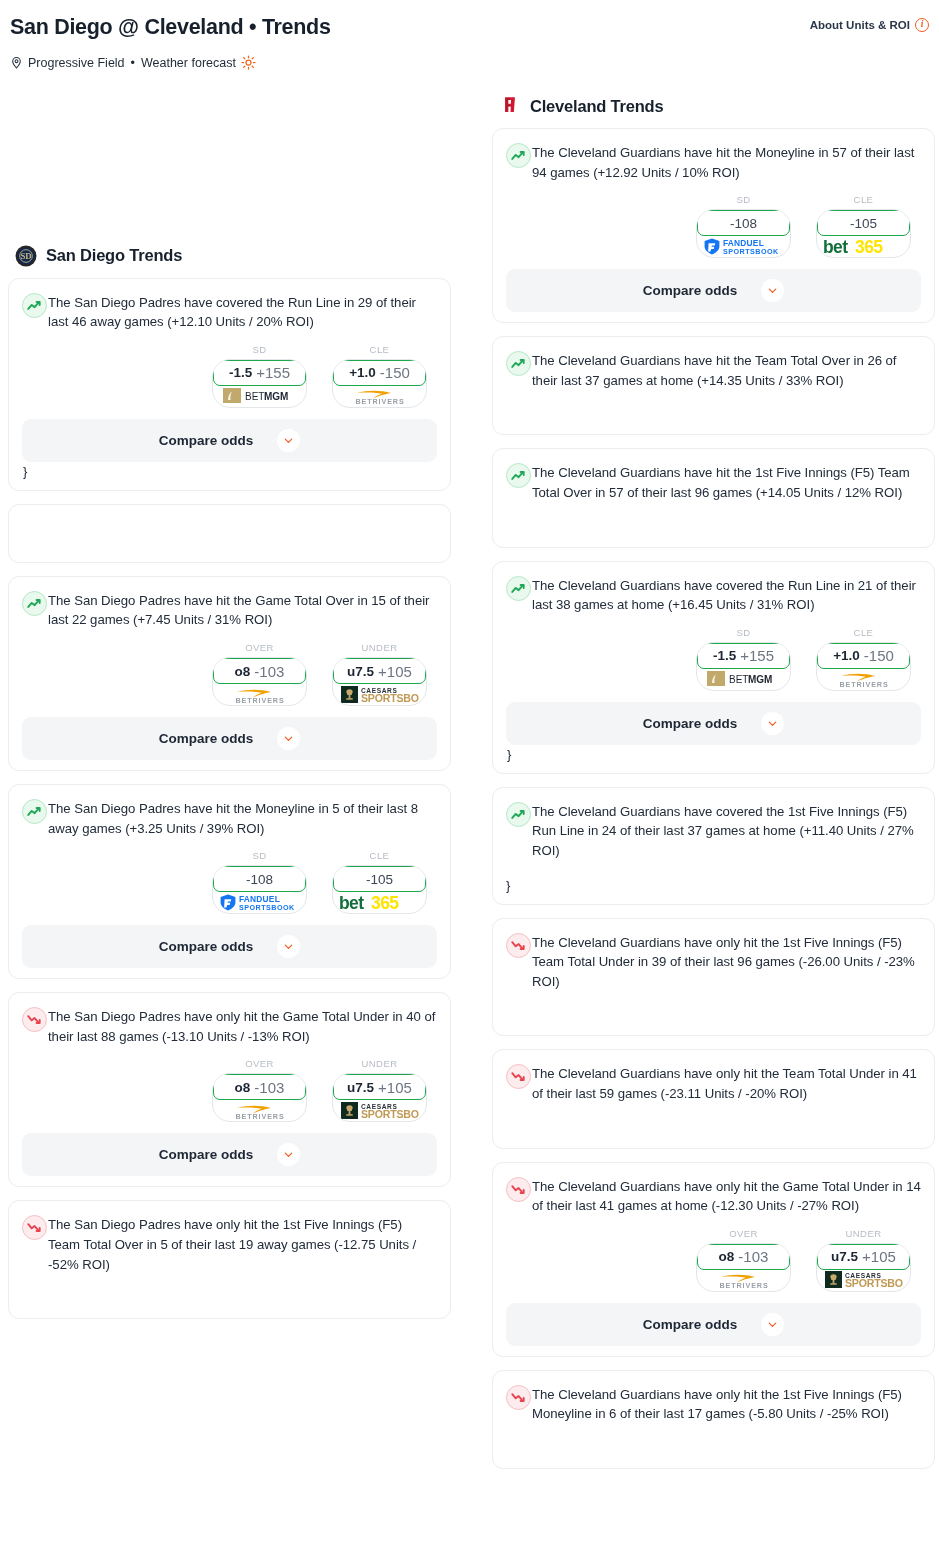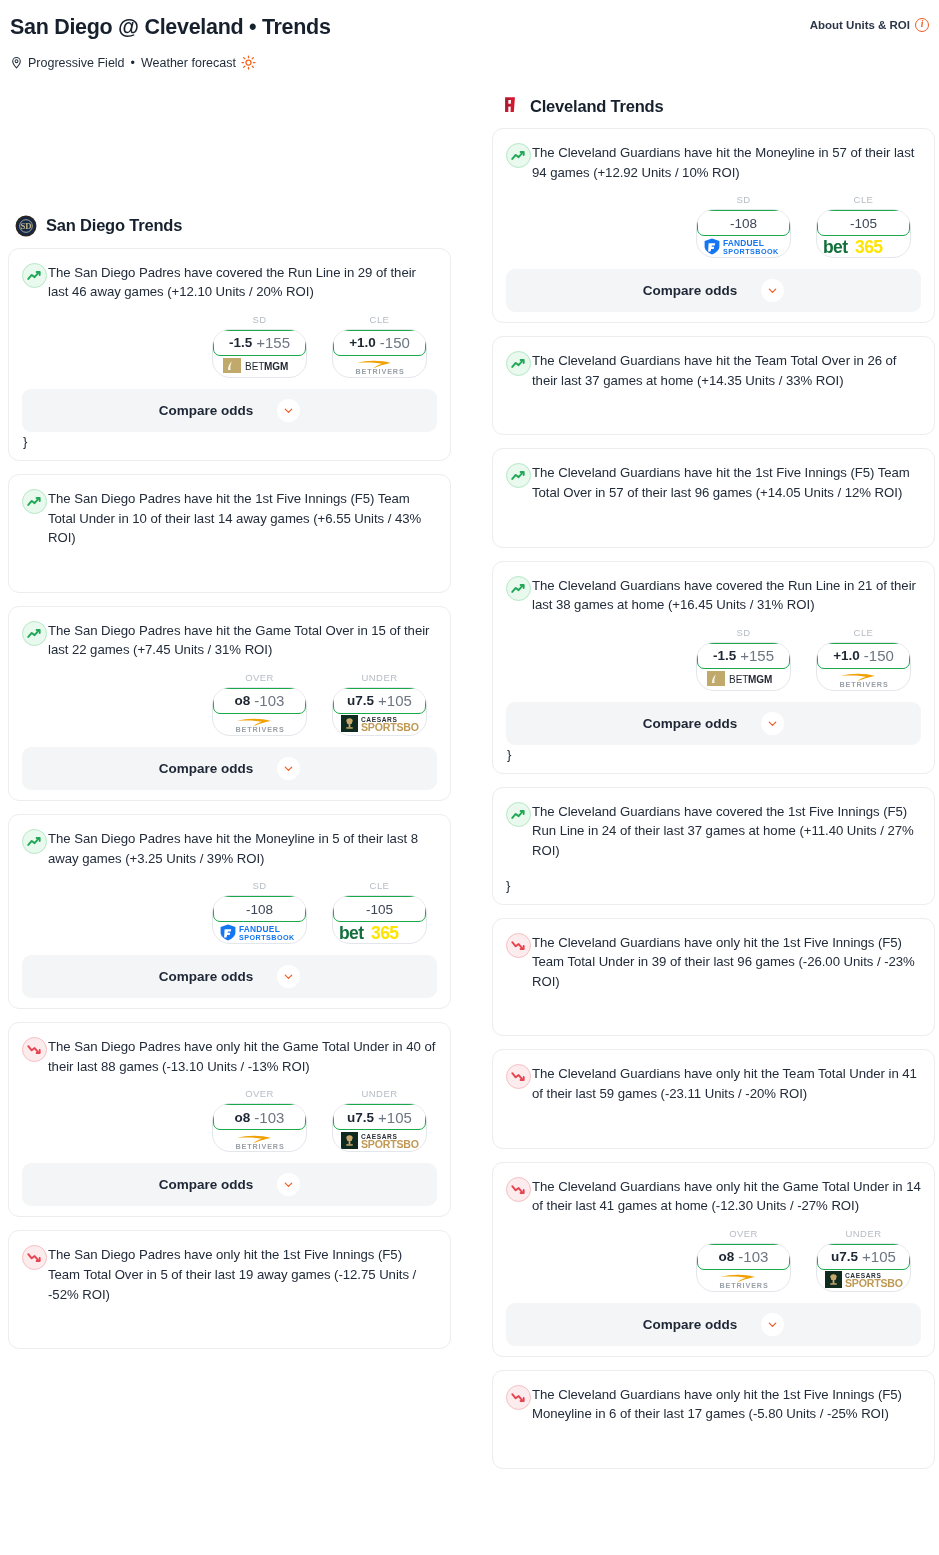--- a/index.html
+++ b/index.html
@@ -311,29 +311,20 @@
           <span class="lbl">Compare odds</span>
           <span class="chev">
             <svg viewBox="0 0 24 24" fill="none" stroke="#f15a24" stroke-width="2.6" stroke-linecap="round" stroke-linejoin="round">
               <path d="M5 9l7 7 7-7"></path>
             </svg>
           </span>
         </div>
         <div class="stray">}</div>
       </div>
       <div class="card">
-        <div class="card-top">
-          <span class="tr-icon up">
-            <svg viewBox="0 0 24 24" fill="none" stroke="#21a857" stroke-width="2" stroke-linecap="round" stroke-linejoin="round">
-              <path d="M5.5 15.6l3.6-4.2 3 2.3 4.6-5.2"></path>
-              <path d="M14.2 8.3h3.2v3.2"></path>
-            </svg>
-          </span>
-          <div class="trend-text">The San Diego Padres have hit the 1st Five Innings (F5) Team Total Under in 10 of their last 14 away games (+6.55 Units / 43% ROI)</div>
-        </div>
         <div class="card-filler"></div>
       </div>
       <div class="card">
         <div class="card-top">
           <span class="tr-icon up">
             <svg viewBox="0 0 24 24" fill="none" stroke="#21a857" stroke-width="2" stroke-linecap="round" stroke-linejoin="round">
               <path d="M5.5 15.6l3.6-4.2 3 2.3 4.6-5.2"></path>
               <path d="M14.2 8.3h3.2v3.2"></path>
             </svg>
           </span>

